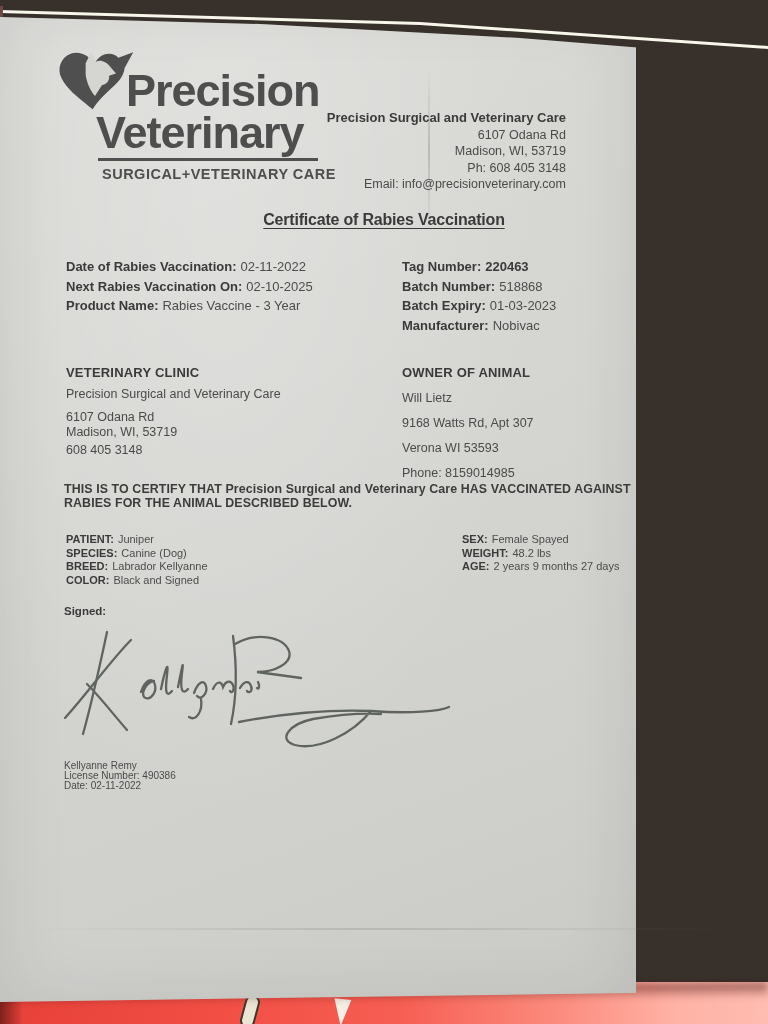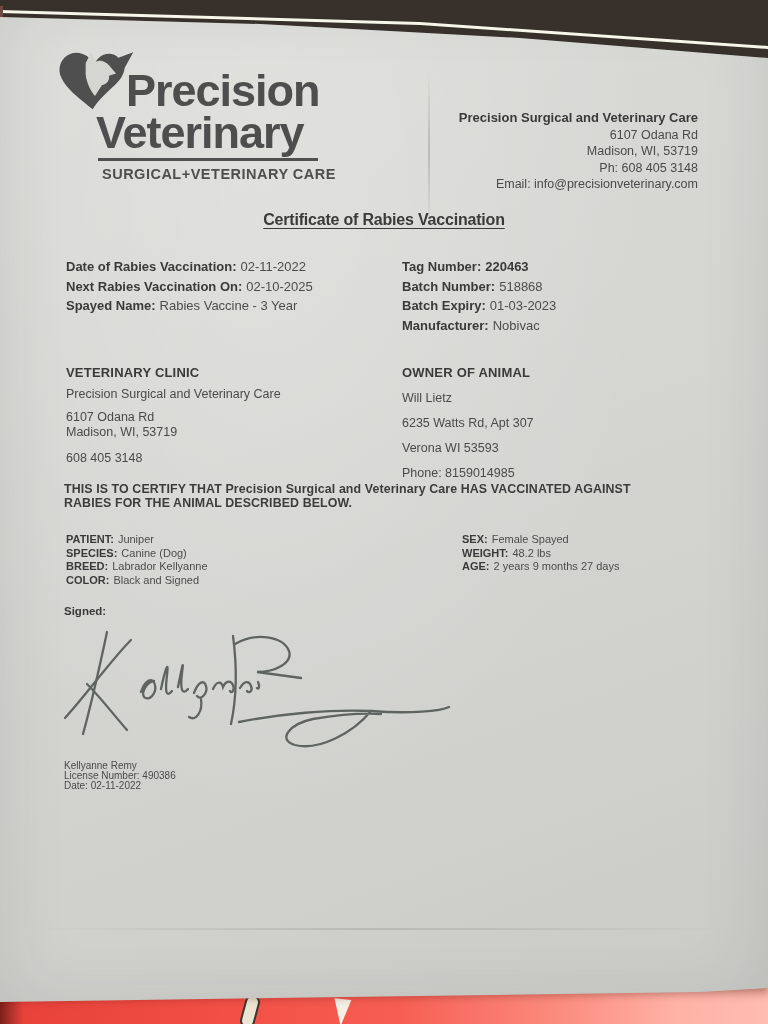--- a/index.html
+++ b/index.html
@@ -21,21 +21,21 @@
   .desk-roll{position:absolute;left:233px;top:1004px;width:34px;height:15px;border-radius:8px;
     background:#ece5d3;border:2.5px solid #3b382f;transform:rotate(105deg);}
   .desk-tri{position:absolute;left:333px;top:999px;width:0;height:0;
     border-left:9px solid transparent;border-right:8px solid transparent;
     border-top:27px solid #f4f0e6;transform:rotate(6deg);}
   .paper-bottom-shadow{position:absolute;left:0;top:986px;width:768px;height:16px;
     background:linear-gradient(180deg,rgba(70,15,10,0.55),rgba(70,15,10,0));
     filter:blur(3px);transform:skewY(-0.55deg);}
 
   
-  .paper{position:absolute;left:0;top:0;width:768px;height:1010px;
+  .paper{position:absolute;left:0;top:0;width:636px;height:1010px;
     background:
       radial-gradient(ellipse at 35% 18%, rgba(255,255,255,0.22), rgba(255,255,255,0) 55%),
       linear-gradient(160deg,#dadbd7 0%,#d5d6d2 45%,#cfd0cc 80%,#c9cac6 100%);
     clip-path:polygon(0 17px,260px 24px,520px 38px,768px 58px,768px 988px,700px 992px,0 1002px);
     box-shadow:inset 0 0 70px rgba(40,40,40,0.10);}
   .crease-v{position:absolute;left:428px;top:70px;width:2px;height:160px;
     background:linear-gradient(180deg,rgba(255,255,255,0),rgba(120,120,115,0.35),rgba(255,255,255,0));}
   .crease-h{position:absolute;left:30px;top:928px;width:700px;height:2px;
     background:linear-gradient(90deg,rgba(255,255,255,0),rgba(125,125,120,0.28),rgba(255,255,255,0));}
 
@@ -63,21 +63,21 @@
   .row .val{color:#4c4c4c;}
   .row .val-b{font-weight:700;color:#3a3a3a;}
 
   
   .clinic-block{position:absolute;left:66px;top:365px;font-size:12.5px;color:#4a4a4a;}
   .owner-block{position:absolute;left:402px;top:365px;font-size:12.5px;color:#4a4a4a;}
   .blk-head{font-size:13px;font-weight:700;color:#3a3a3a;letter-spacing:0.2px;}
   .clinic-block .name{margin-top:7px;}
   .clinic-block .a1{margin-top:9px;}
   .clinic-block .a2{margin-top:1px;}
-  .clinic-block .ph{margin-top:12px;}
+  .clinic-block .ph{margin-top:4px;}
   .owner-block div{margin-top:5px;}
   .owner-block .blk-head{margin-top:0;}
   .owner-block .o-line{margin-top:11px;}
 
   .certify{position:absolute;left:64px;top:483px;width:612px;
     font-size:12.4px;font-weight:700;color:#3c3c3c;line-height:13.5px;letter-spacing:0.1px;}
 
   
   .pat-left{position:absolute;left:66px;top:533px;font-size:11px;line-height:13.6px;}
   .pat-right{position:absolute;left:462px;top:533px;font-size:11px;line-height:13.6px;}
@@ -124,41 +124,41 @@
       <div>Madison, WI, 53719</div>
       <div>Ph: 608 405 3148</div>
       <div>Email: info@precisionveterinary.com</div>
     </div>
 
     <div class="title">Certificate of Rabies Vaccination</div>
 
     <div class="vax-left">
       <div class="row"><span class="lbl">Date of Rabies Vaccination:</span><span class="val">02-11-2022</span></div>
       <div class="row"><span class="lbl">Next Rabies Vaccination On:</span><span class="val">02-10-2025</span></div>
-      <div class="row"><span class="lbl">Spayed Name:</span><span class="val">Rabies Vaccine - 3 Year</span></div>
+      <div class="row"><span class="lbl">Product Name:</span><span class="val">Rabies Vaccine - 3 Year</span></div>
     </div>
     <div class="vax-right">
       <div class="row"><span class="lbl">Tag Number:</span><span class="val-b">220463</span></div>
       <div class="row"><span class="lbl">Batch Number:</span><span class="val">518868</span></div>
       <div class="row"><span class="lbl">Batch Expiry:</span><span class="val">01-03-2023</span></div>
       <div class="row"><span class="lbl">Manufacturer:</span><span class="val">Nobivac</span></div>
     </div>
 
     <div class="clinic-block">
       <div class="blk-head">VETERINARY CLINIC</div>
       <div class="name">Precision Surgical and Veterinary Care</div>
       <div class="a1">6107 Odana Rd</div>
       <div class="a2">Madison, WI, 53719</div>
       <div class="ph">608 405 3148</div>
     </div>
 
     <div class="owner-block">
       <div class="blk-head">OWNER OF ANIMAL</div>
       <div class="o-line">Will Lietz</div>
-      <div class="o-line">6235 Watts Rd, Apt 307</div>
+      <div class="o-line">9168 Watts Rd, Apt 307</div>
       <div class="o-line">Verona WI 53593</div>
       <div class="o-line">Phone: 8159014985</div>
     </div>
 
     <div class="certify"><span>THIS IS TO CERTIFY THAT </span><span>Precision Surgical and Veterinary Care</span><span> HAS VACCINATED AGAINST RABIES FOR THE ANIMAL DESCRIBED BELOW.</span></div>
 
     <div class="pat-left">
       <div class="row"><span class="lbl">PATIENT:</span><span class="val">Juniper</span></div>
       <div class="row"><span class="lbl">SPECIES:</span><span class="val">Canine (Dog)</span></div>
       <div class="row"><span class="lbl">BREED:</span><span class="val">Labrador Kellyanne</span></div>

